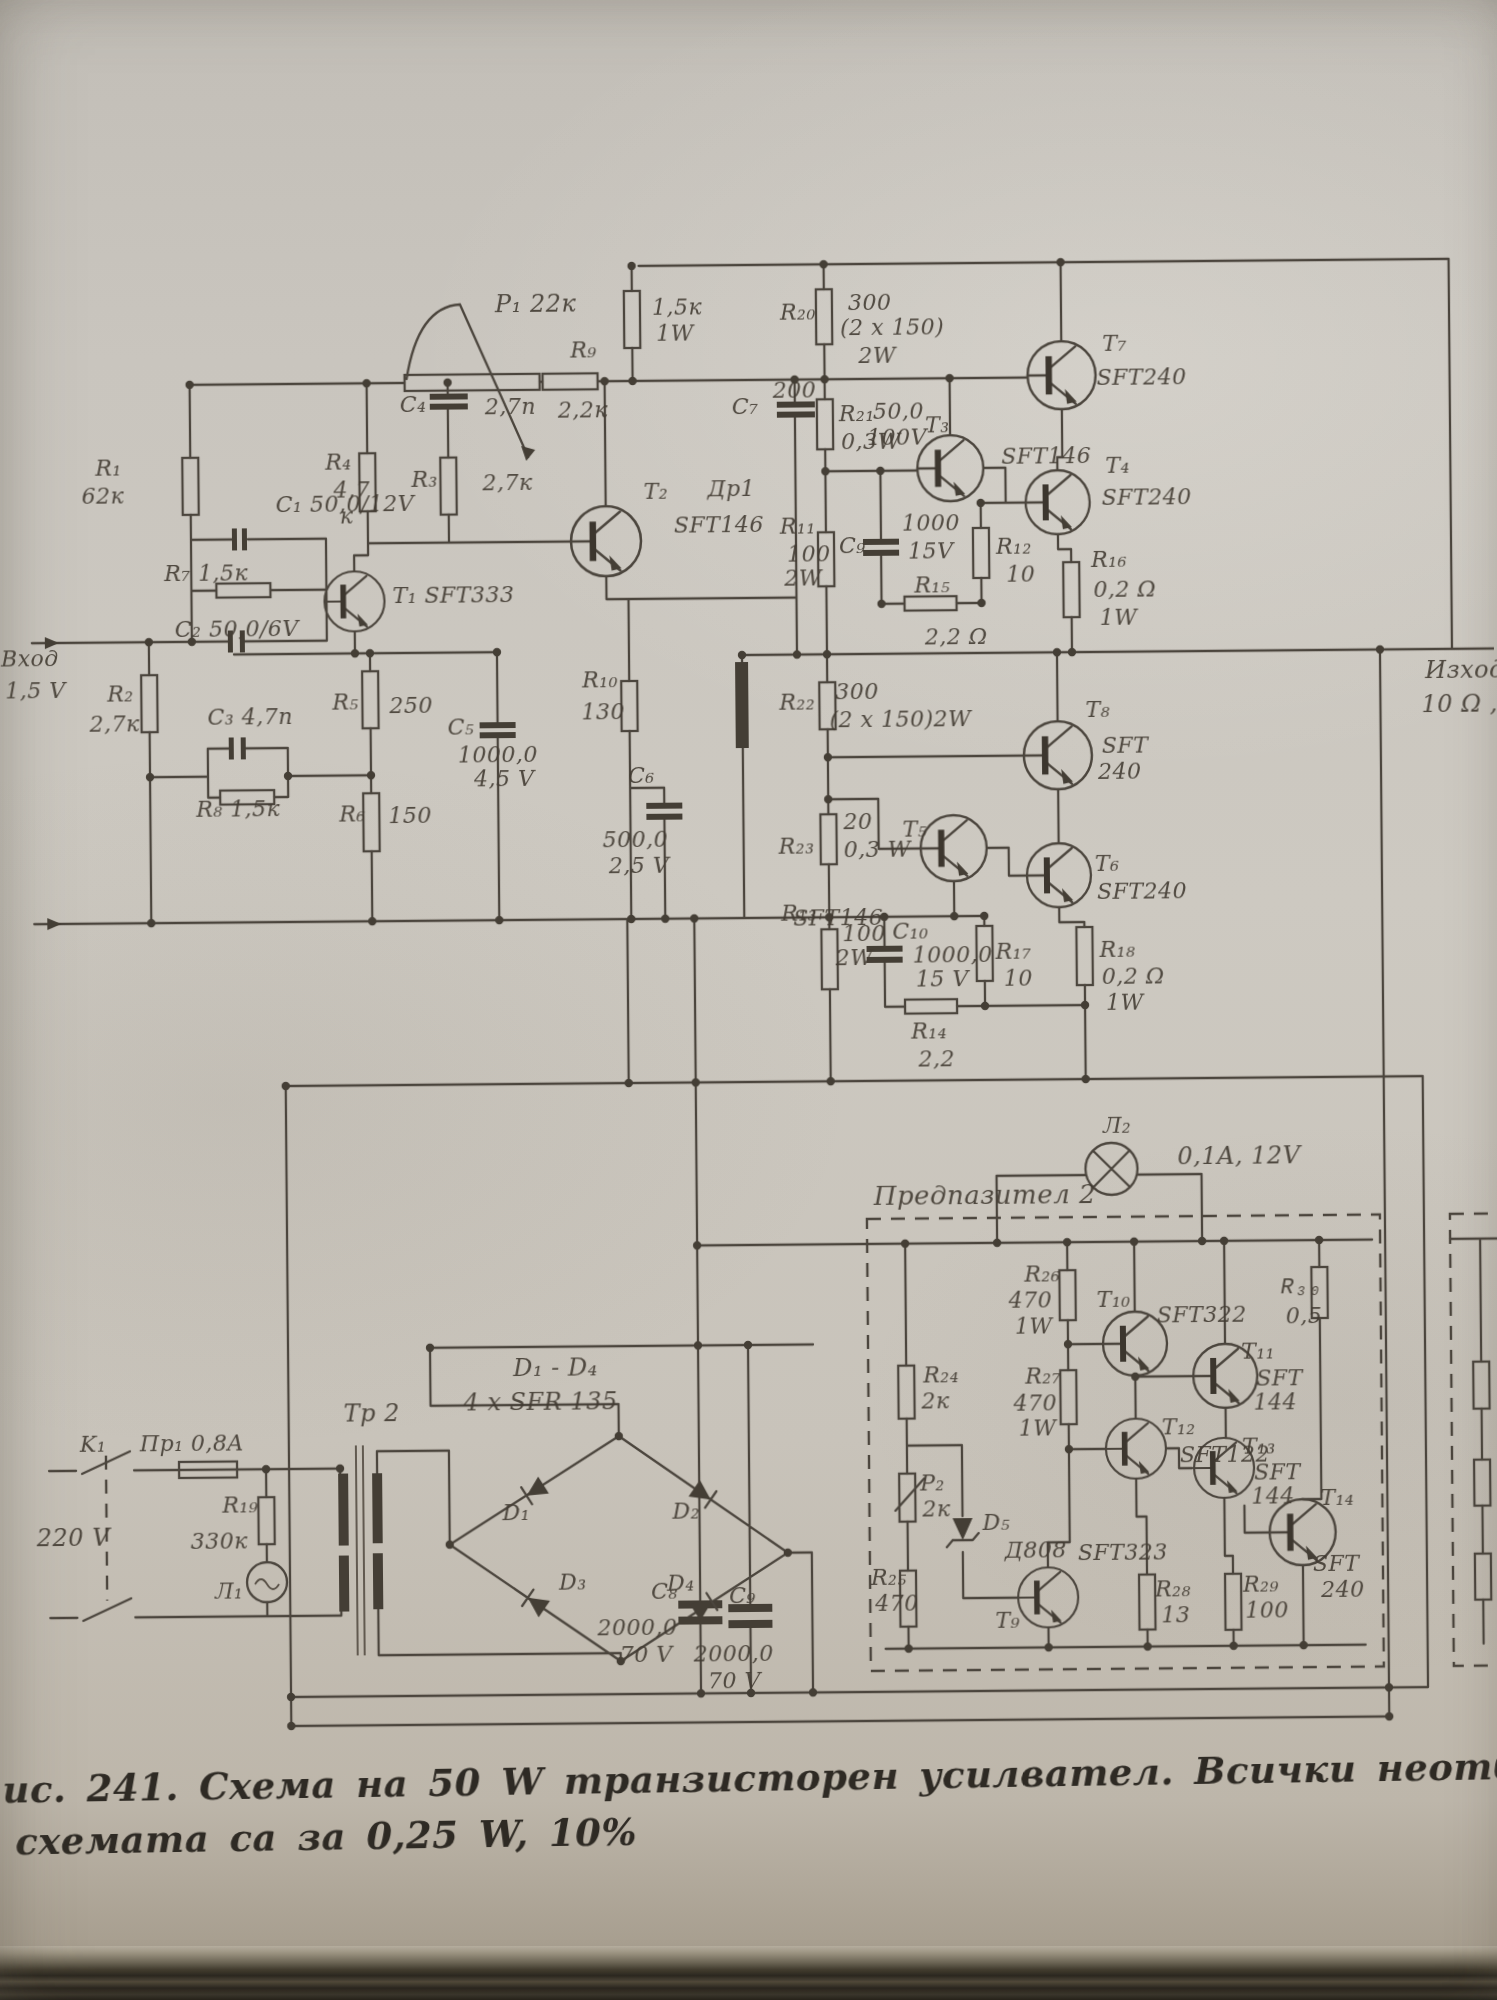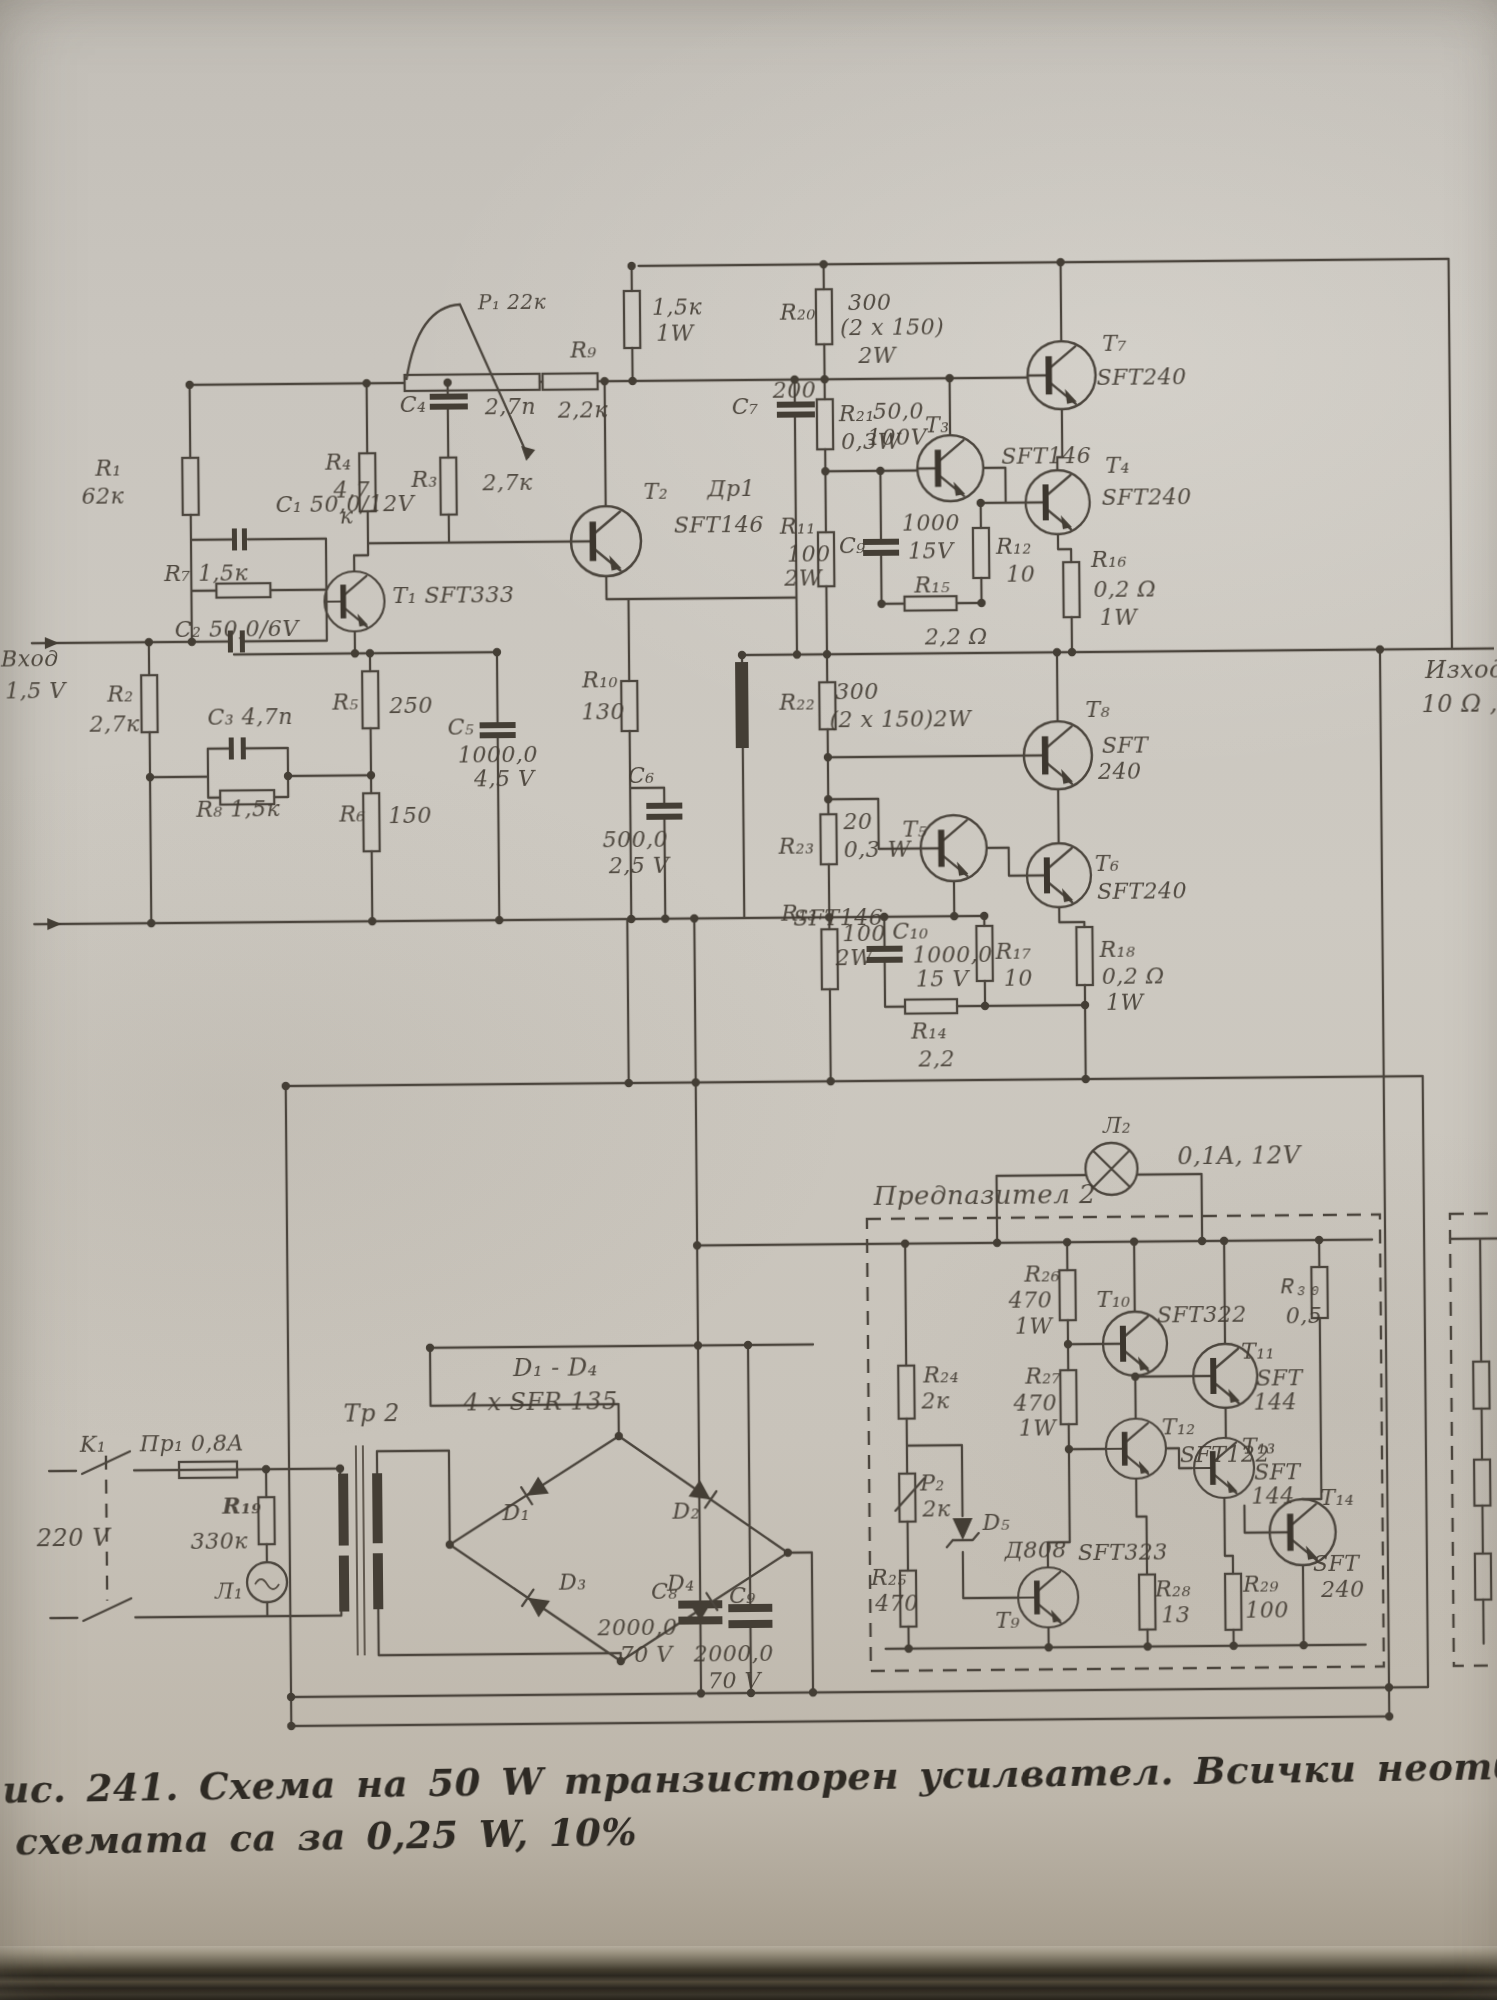--- a/index.html
+++ b/index.html
@@ -292,21 +292,21 @@
           <circle cx="1142" cy="1650" r="4.2" fill="#443e35"></circle>
           <circle cx="1228" cy="1650" r="4.2" fill="#443e35"></circle>
           <circle cx="1298" cy="1650" r="4.2" fill="#443e35"></circle>
           <circle cx="903" cy="1650" r="4.2" fill="#443e35"></circle>
           <circle cx="1383" cy="1722" r="4.2" fill="#443e35"></circle>
           <circle cx="285" cy="1722" r="4.2" fill="#443e35"></circle>
           <circle cx="1383" cy="1693" r="4.2" fill="#443e35"></circle>
         </g>
     </svg>
     <div id="labels">
-        <div class="lbl" style="left: 484px; top: 288px; font-size: 20px;">P₁ 22к</div>
+        <div class="lbl" style="left: 501px; top: 288px; font-size: 24px;">P₁ 22к</div>
         <div class="lbl" style="left: 100px; top: 450px;">R₁</div>
         <div class="lbl" style="left: 86px; top: 478px;">62к</div>
         <div class="lbl" style="left: 280px; top: 488px;">C₁ 50,0/12V</div>
         <div class="lbl" style="left: 330px; top: 446px;">R₄</div>
         <div class="lbl" style="left: 338px; top: 474px;">4,7</div>
         <div class="lbl" style="left: 344px; top: 500px;">к</div>
         <div class="lbl" style="left: 405px; top: 389px;">C₄</div>
         <div class="lbl" style="left: 490px; top: 392px;">2,7n</div>
         <div class="lbl" style="left: 416px; top: 464px;">R₃</div>
         <div class="lbl" style="left: 487px; top: 468px;">2,7к</div>
@@ -391,21 +391,21 @@
         <div class="lbl" style="left: 1100px; top: 940px;">R₁₈</div>
         <div class="lbl" style="left: 1102px; top: 967px;">0,2 Ω</div>
         <div class="lbl" style="left: 1106px; top: 993px;">1W</div>
         <div class="lbl" style="left: 911px; top: 1020px;">R₁₄</div>
         <div class="lbl" style="left: 918px; top: 1048px; text-align: right;">2,2</div>
         <div class="lbl" style="left: 1428px; top: 662px; font-size: 24px;">Изход</div>
         <div class="lbl" style="left: 1424px; top: 696px; font-size: 24px;">10 Ω ,</div>
         <div class="lbl" style="left: 76px; top: 1426px;">K₁</div>
         <div class="lbl" style="left: 136px; top: 1426px;">Пр₁ 0,8A</div>
         <div class="lbl" style="left: 32px; top: 1518px; font-size: 24px;">220 V</div>
-        <div class="lbl" style="left: 218px; top: 1488px; font-weight: bold;">R₁₉</div>
+        <div class="lbl" style="left: 218px; top: 1488px;">R₁₉</div>
         <div class="lbl" style="left: 186px; top: 1524px;">330к</div>
         <div class="lbl" style="left: 210px; top: 1574px;">Л₁</div>
         <div class="lbl" style="left: 340px; top: 1396px; font-size: 24px;">Тр 2</div>
         <div class="lbl" style="left: 510px; top: 1352px; font-size: 24px;">D₁ - D₄</div>
         <div class="lbl" style="left: 460px; top: 1386px; font-size: 24px;">4 x SFR 135</div>
         <div class="lbl" style="left: 498px; top: 1498px;">D₁</div>
         <div class="lbl" style="left: 668px; top: 1498px;">D₂</div>
         <div class="lbl" style="left: 554px; top: 1568px;">D₃</div>
         <div class="lbl" style="left: 662px; top: 1570px;">D₄</div>
         <div class="lbl" style="left: 646px; top: 1578px;">C₈</div>

